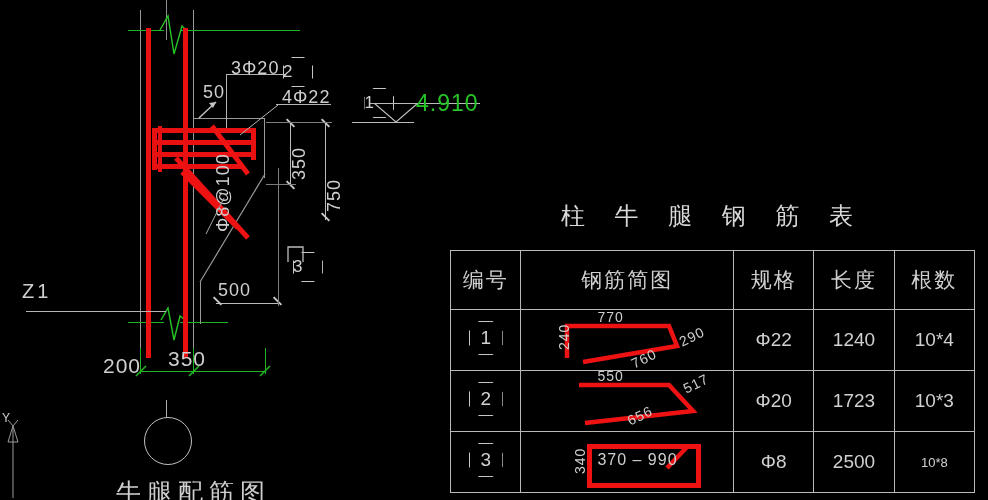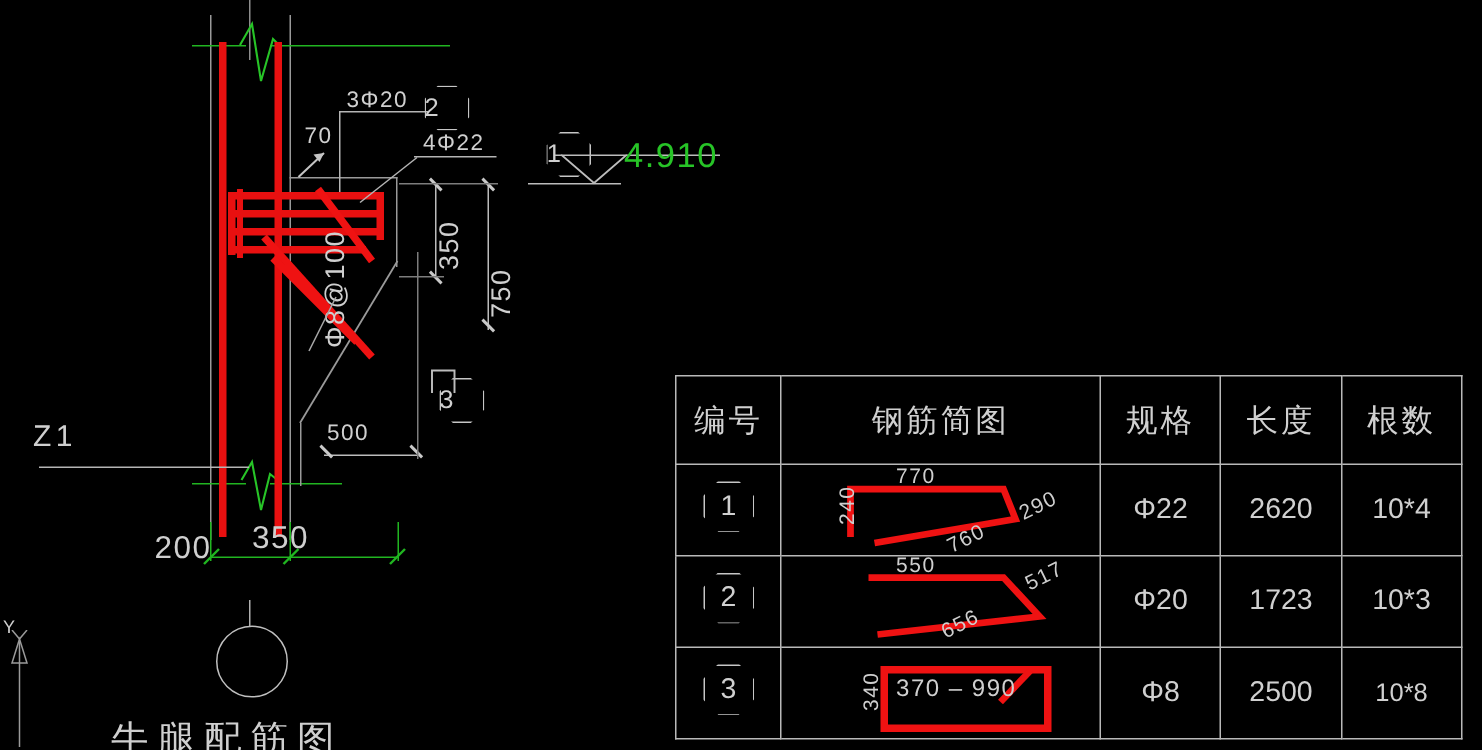--- a/index.html
+++ b/index.html
@@ -1,21 +1,21 @@
 <!DOCTYPE html>
 <html><head>
 <meta charset="utf-8">
 <style>
   html,body{margin:0;padding:0;background:#000;}
   body{width:988px;height:500px;overflow:hidden;font-family:"Liberation Sans",sans-serif;}
   #root{position:relative;width:988px;height:500px;background:#000;color:#d8d8d8;}
   .abs{position:absolute;}
-  .txt{color:#cfcfcf;font-size:15px;letter-spacing:1px;white-space:nowrap;line-height:1;}
+  .txt{color:#cfcfcf;font-size:18px;letter-spacing:1px;white-space:nowrap;line-height:1;}
   .txt-sm{font-size:14px;}
-  .txt-cjk{font-family:"DejaVu Sans",sans-serif;}
+  .txt-cjk{font-family:"DejaVu Sans",sans-serif;margin-left:42px;}
   .green{color:#27c427;}
   .wht{background:#bdbdbd;}
   .grn{background:#21b521;}
   .vline{position:absolute;width:1px;}
   .hline{position:absolute;height:1px;}
   .rot90{transform:rotate(-90deg);transform-origin:left top;}
   .rot-lbl{transform:rotate(-26deg);transform-origin:left top;}
   
   #tbl{position:absolute;left:450px;top:250px;width:525px;border:1px solid #b9b9b9;border-collapse:collapse;}
   #tbl td,#tbl th{border:1px solid #b9b9b9;color:#d0d0d0;font-weight:normal;text-align:center;vertical-align:middle;padding:0;}
@@ -113,21 +113,21 @@
   <svg class="abs" style="left:236px;top:102px;" width="44" height="36" viewBox="0 0 44 36">
     <line x1="42" y1="3" x2="4" y2="33" stroke="#b5b5b5" stroke-width="1"></line>
   </svg>
   <div class="txt abs" style="left:282px;top:88px;">4Φ22</div>
   <div class="ring-box abs" style="left:330px;top:88px;width:30px;height:30px;">
     <div class="oct"></div>
     <div class="oct-n" style="line-height:30px;font-size:17px;">1</div>
   </div>
 
   
-  <div class="txt abs" style="left:203px;top:83px;">70</div>
+  <div class="txt abs" style="left:203px;top:83px;">50</div>
   <svg class="abs" style="left:196px;top:96px;" width="26" height="26" viewBox="0 0 26 26">
     <line x1="3" y1="22" x2="20" y2="6" stroke="#c5c5c5" stroke-width="1.4"></line>
     <polygon points="20,6 13,7 17,12" fill="#c5c5c5"></polygon>
   </svg>
 
   
   <div class="txt abs rot90" style="left:214px;top:232px;font-size:18px;">Φ8@100</div>
   <div class="ring-box abs" style="left:224px;top:252px;width:30px;height:30px;">
     <div class="oct"></div>
     <div class="oct-n" style="line-height:30px;font-size:17px;">3</div>
@@ -196,20 +196,21 @@
   
   <div class="txt abs" style="left:2px;top:412px;font-size:12px;">Y</div>
   <svg class="abs" style="left:4px;top:420px;" width="18" height="80" viewBox="0 0 18 80">
     <line x1="9" y1="78" x2="9" y2="8" stroke="#9a9a9a" stroke-width="1"></line>
     <polygon points="9,6 4,22 14,22" fill="none" stroke="#9a9a9a" stroke-width="1"></polygon>
     <line x1="4" y1="0" x2="9" y2="6" stroke="#9a9a9a" stroke-width="1"></line>
     <line x1="14" y1="0" x2="9" y2="6" stroke="#9a9a9a" stroke-width="1"></line>
   </svg>
 
   
+  <div class="tbl-title">柱 牛 腿 钢 筋 表</div>
 
   <table id="tbl">
     <tbody>
         <tr>
       <th class="hdr c-no txt-cjk">编号</th>
       <th class="hdr c-shape txt-cjk">钢筋简图</th>
       <th class="hdr c-spec txt-cjk">规格</th>
       <th class="hdr c-len txt-cjk">长度</th>
       <th class="hdr c-cnt txt-cjk">根数</th>
     </tr>
@@ -226,21 +227,21 @@
           <svg style="position:absolute;left:32px;top:2px;" width="170" height="56" viewBox="0 0 170 56">
             <polyline points="14,46 14,14 116,14 124,34 30,50" fill="none" stroke="#ef1212" stroke-width="4.5"></polyline>
           </svg>
           <div class="txt txt-sm abs rot90" style="left:36px;top:40px;">240</div>
           <div class="txt txt-sm abs" style="left:76px;top:0px;">770</div>
           <div class="txt txt-sm abs rot-lbl" style="left:156px;top:26px;">290</div>
           <div class="txt txt-sm abs rot-lbl" style="left:108px;top:48px;">760</div>
         </div>
       </td>
       <td style="font-size:19px;">Φ22</td>
-      <td style="font-size:19px;">2620</td>
+      <td style="font-size:19px;">1240</td>
       <td style="font-size:19px;">10*4</td>
     </tr>
 
     <tr class="rw">
       <td>
         <div class="ring-box">
           <div class="oct"></div>
           <div class="oct-n">2</div>
         </div>
       </td>
@@ -271,18 +272,18 @@
           <div class="abs" style="left:66px;top:12px;width:104px;height:34px;border:5px solid #ef1212;"></div>
           <svg style="position:absolute;left:140px;top:12px;" width="34" height="28" viewBox="0 0 34 28">
             <line x1="26" y1="3" x2="6" y2="24" stroke="#ef1212" stroke-width="4.5"></line>
           </svg>
           <div class="txt txt-sm abs rot90" style="left:52px;top:42px;">340</div>
           <div class="txt abs" style="left:76px;top:20px;font-size:16px;">370 – 990</div>
         </div>
       </td>
       <td style="font-size:19px;">Φ8</td>
       <td style="font-size:19px;">2500</td>
-      <td style="font-size:17px;">10*8</td>
+      <td style="font-size:13px;">10*8</td>
     </tr>
   </tbody>
     </table>
 
 </div>
 
 </body></html>

